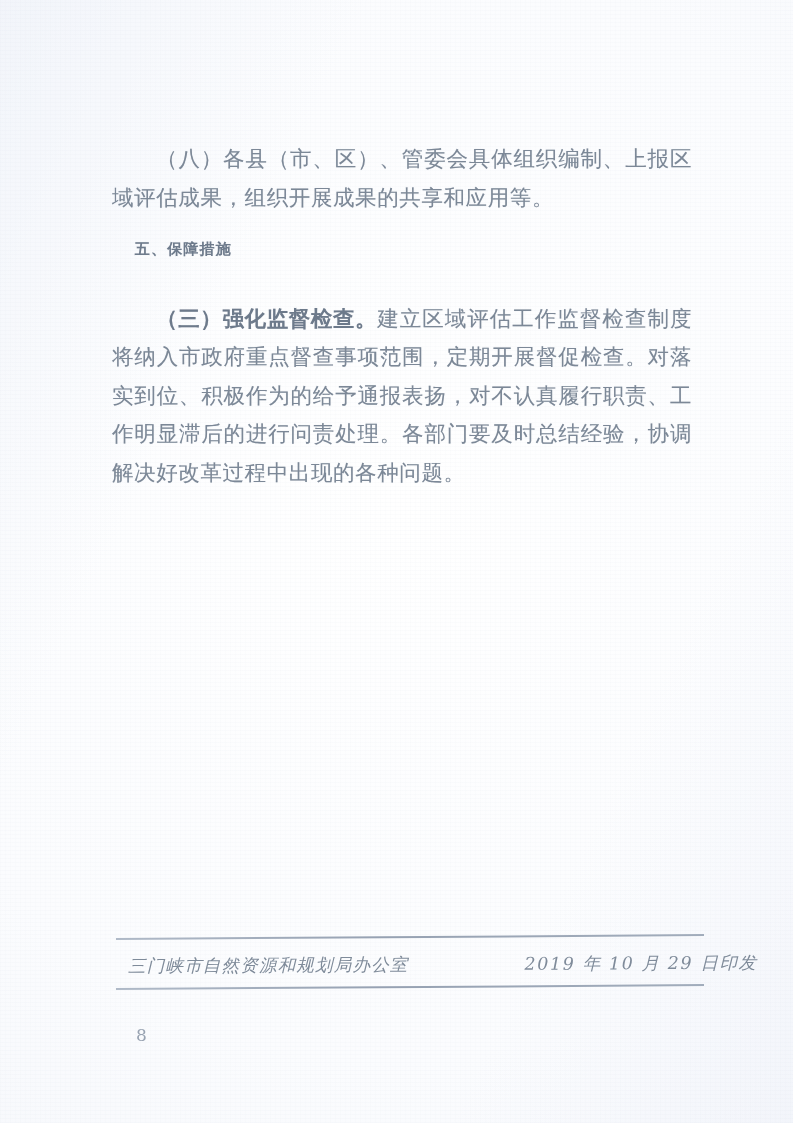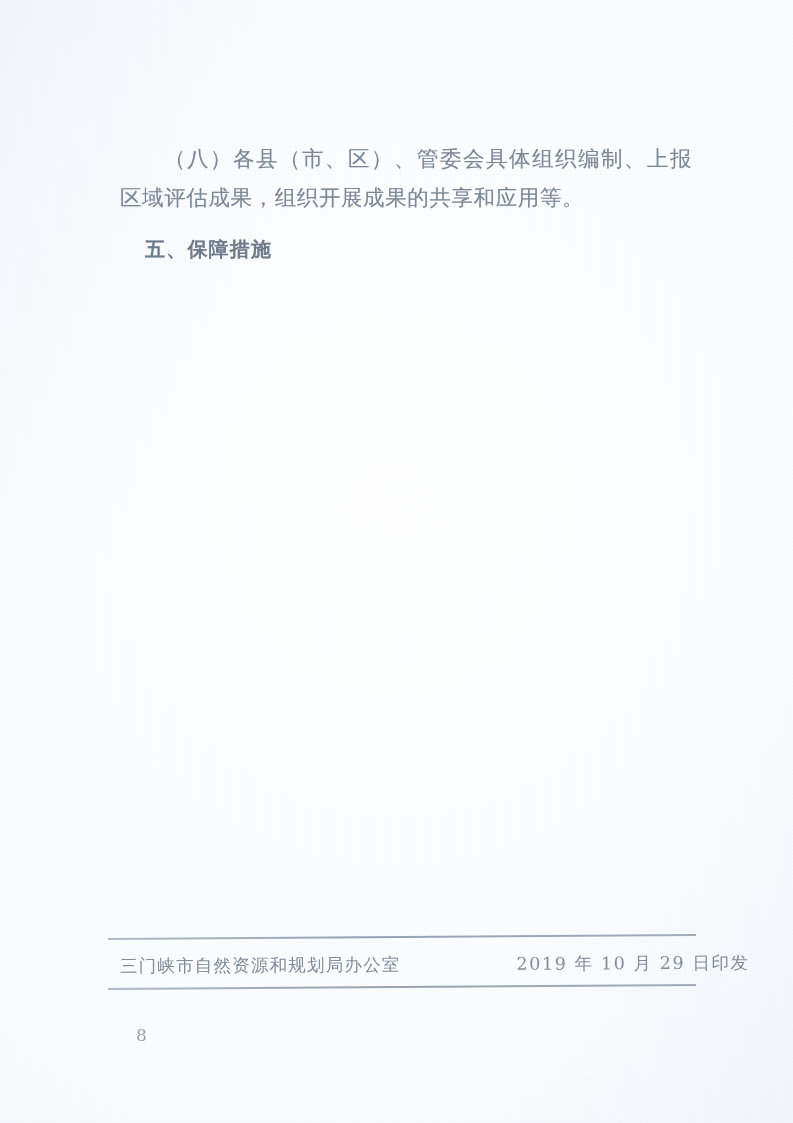--- a/index.html
+++ b/index.html
@@ -42,56 +42,57 @@
     width: 588px;
   }
 
   .para {
     color: #7c8897;
     font-size: 21.5px;
     line-height: 38.5px;
     letter-spacing: 0.6px;
     text-align: justify;
     text-justify: inter-character;
-    margin: 0 0 0 16px;
+    margin: 0 0 0 8px;
     text-shadow: 0 0 0.7px rgba(124,136,151,0.35);
   }
   .para.indent {
     text-indent: 2.05em;
   }
 
   
   .lead {
     font-weight: bold;
     color: #6d7a8b;
     letter-spacing: 0.2px;
   }
 
   
   .heading {
     font-family: "DejaVu Sans", "Liberation Sans", sans-serif;
     font-weight: bold;
-    font-size: 20px;
+    font-size: 15px;
     line-height: 38.5px;
     color: #6e7b8c;
     letter-spacing: 1.2px;
     text-indent: 2.05em;
     margin: 0;
     text-shadow: 0 0 0.7px rgba(110,123,140,0.3);
   }
 
   .gap { height: 13px; }
   .gap-sm { height: 5px; }
 
   
   .footer {
     position: absolute;
-    left: 108px;
+    left: 116px;
     top: 938px;
     width: 588px;
+    font-style: italic;
   }
   .rule {
     height: 2px;
     background: linear-gradient(90deg, #a9b4c3 0%, #8e9aac 45%, #9aa6b6 100%);
     transform: rotate(-0.38deg);
     transform-origin: left center;
     opacity: 0.92;
   }
   .footer-row {
     display: flex;
@@ -139,20 +140,21 @@
     <p class="heading">五、保障措施</p>
 
     <div class="gap-sm"></div>
 
 
     <div class="gap"></div>
 
 
     <div class="gap"></div>
 
+    <p class="para indent"><span class="lead">（三）强化监督检查。</span><span>建立区域评估工作监督检查制度将纳入市政府重点督查事项范围，定期开展督促检查。对落实到位、积极作为的给予通报表扬，对不认真履行职责、工作明显滞后的进行问责处理。各部门要及时总结经验，协调解决好改革过程中出现的各种问题。</span></p>
 
   </div>
 
   <div class="footer">
     <div class="rule"></div>
     <div class="footer-row">
       <span class="footer-issuer">三门峡市自然资源和规划局办公室</span>
       <span class="footer-date">2019 年 10 月 29 日印发</span>
     </div>
     <div class="rule"></div>

